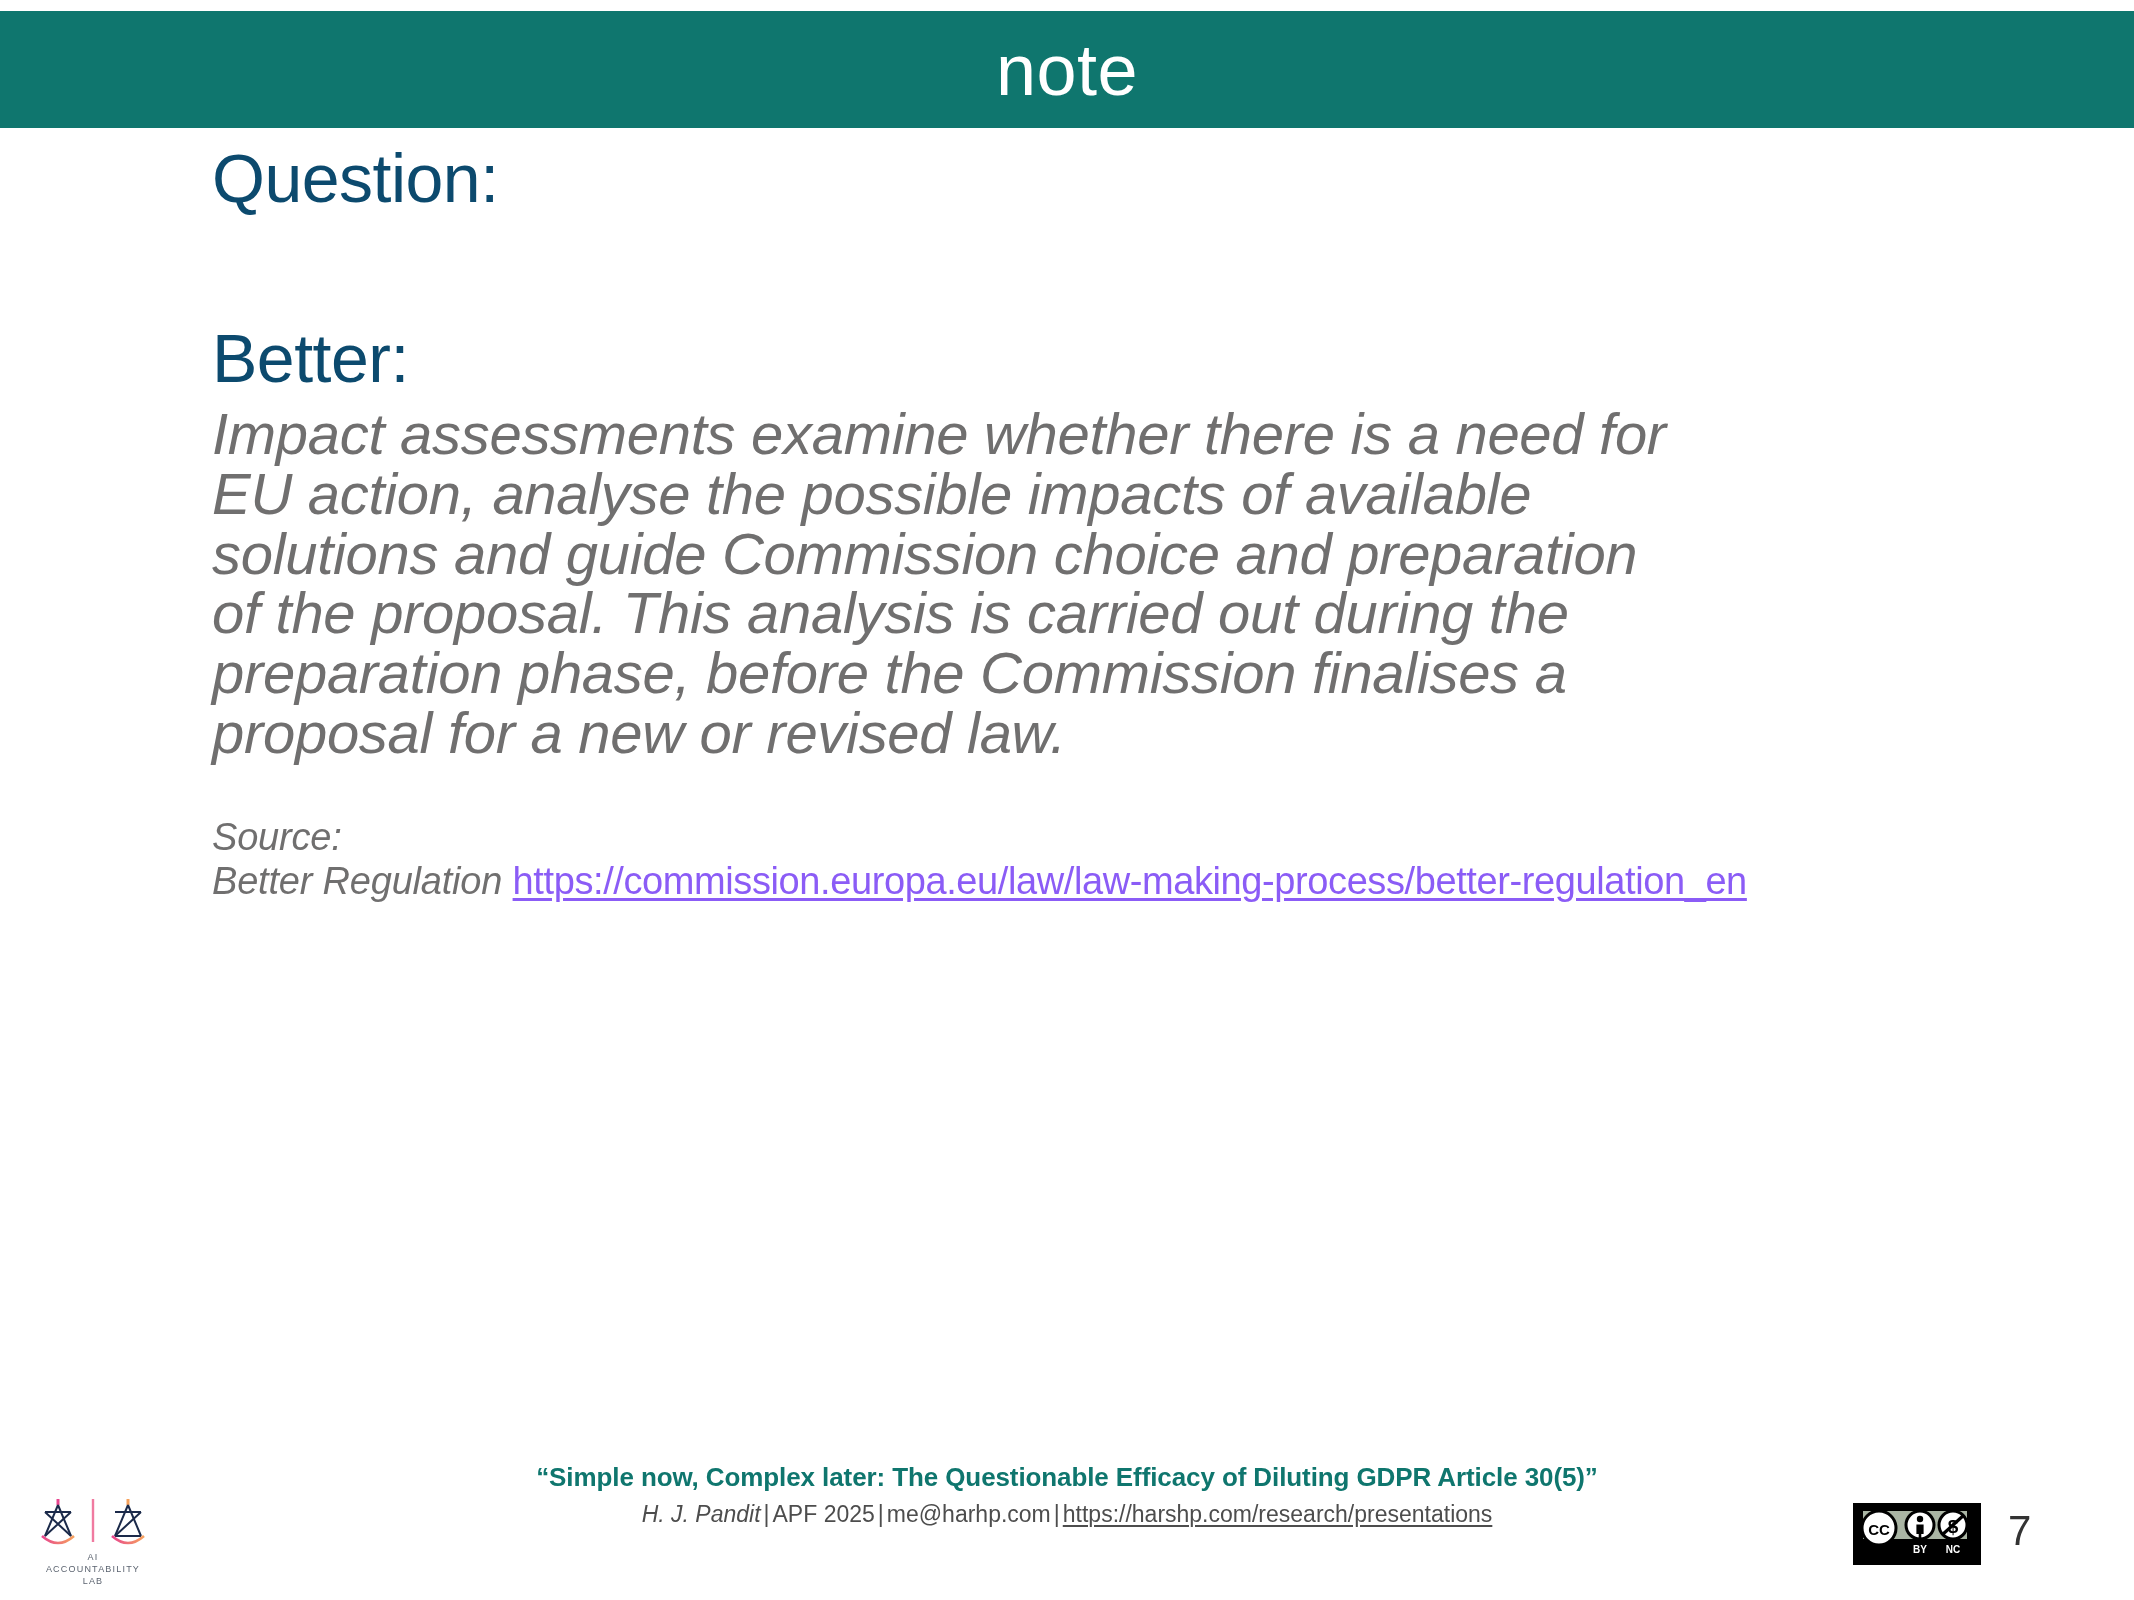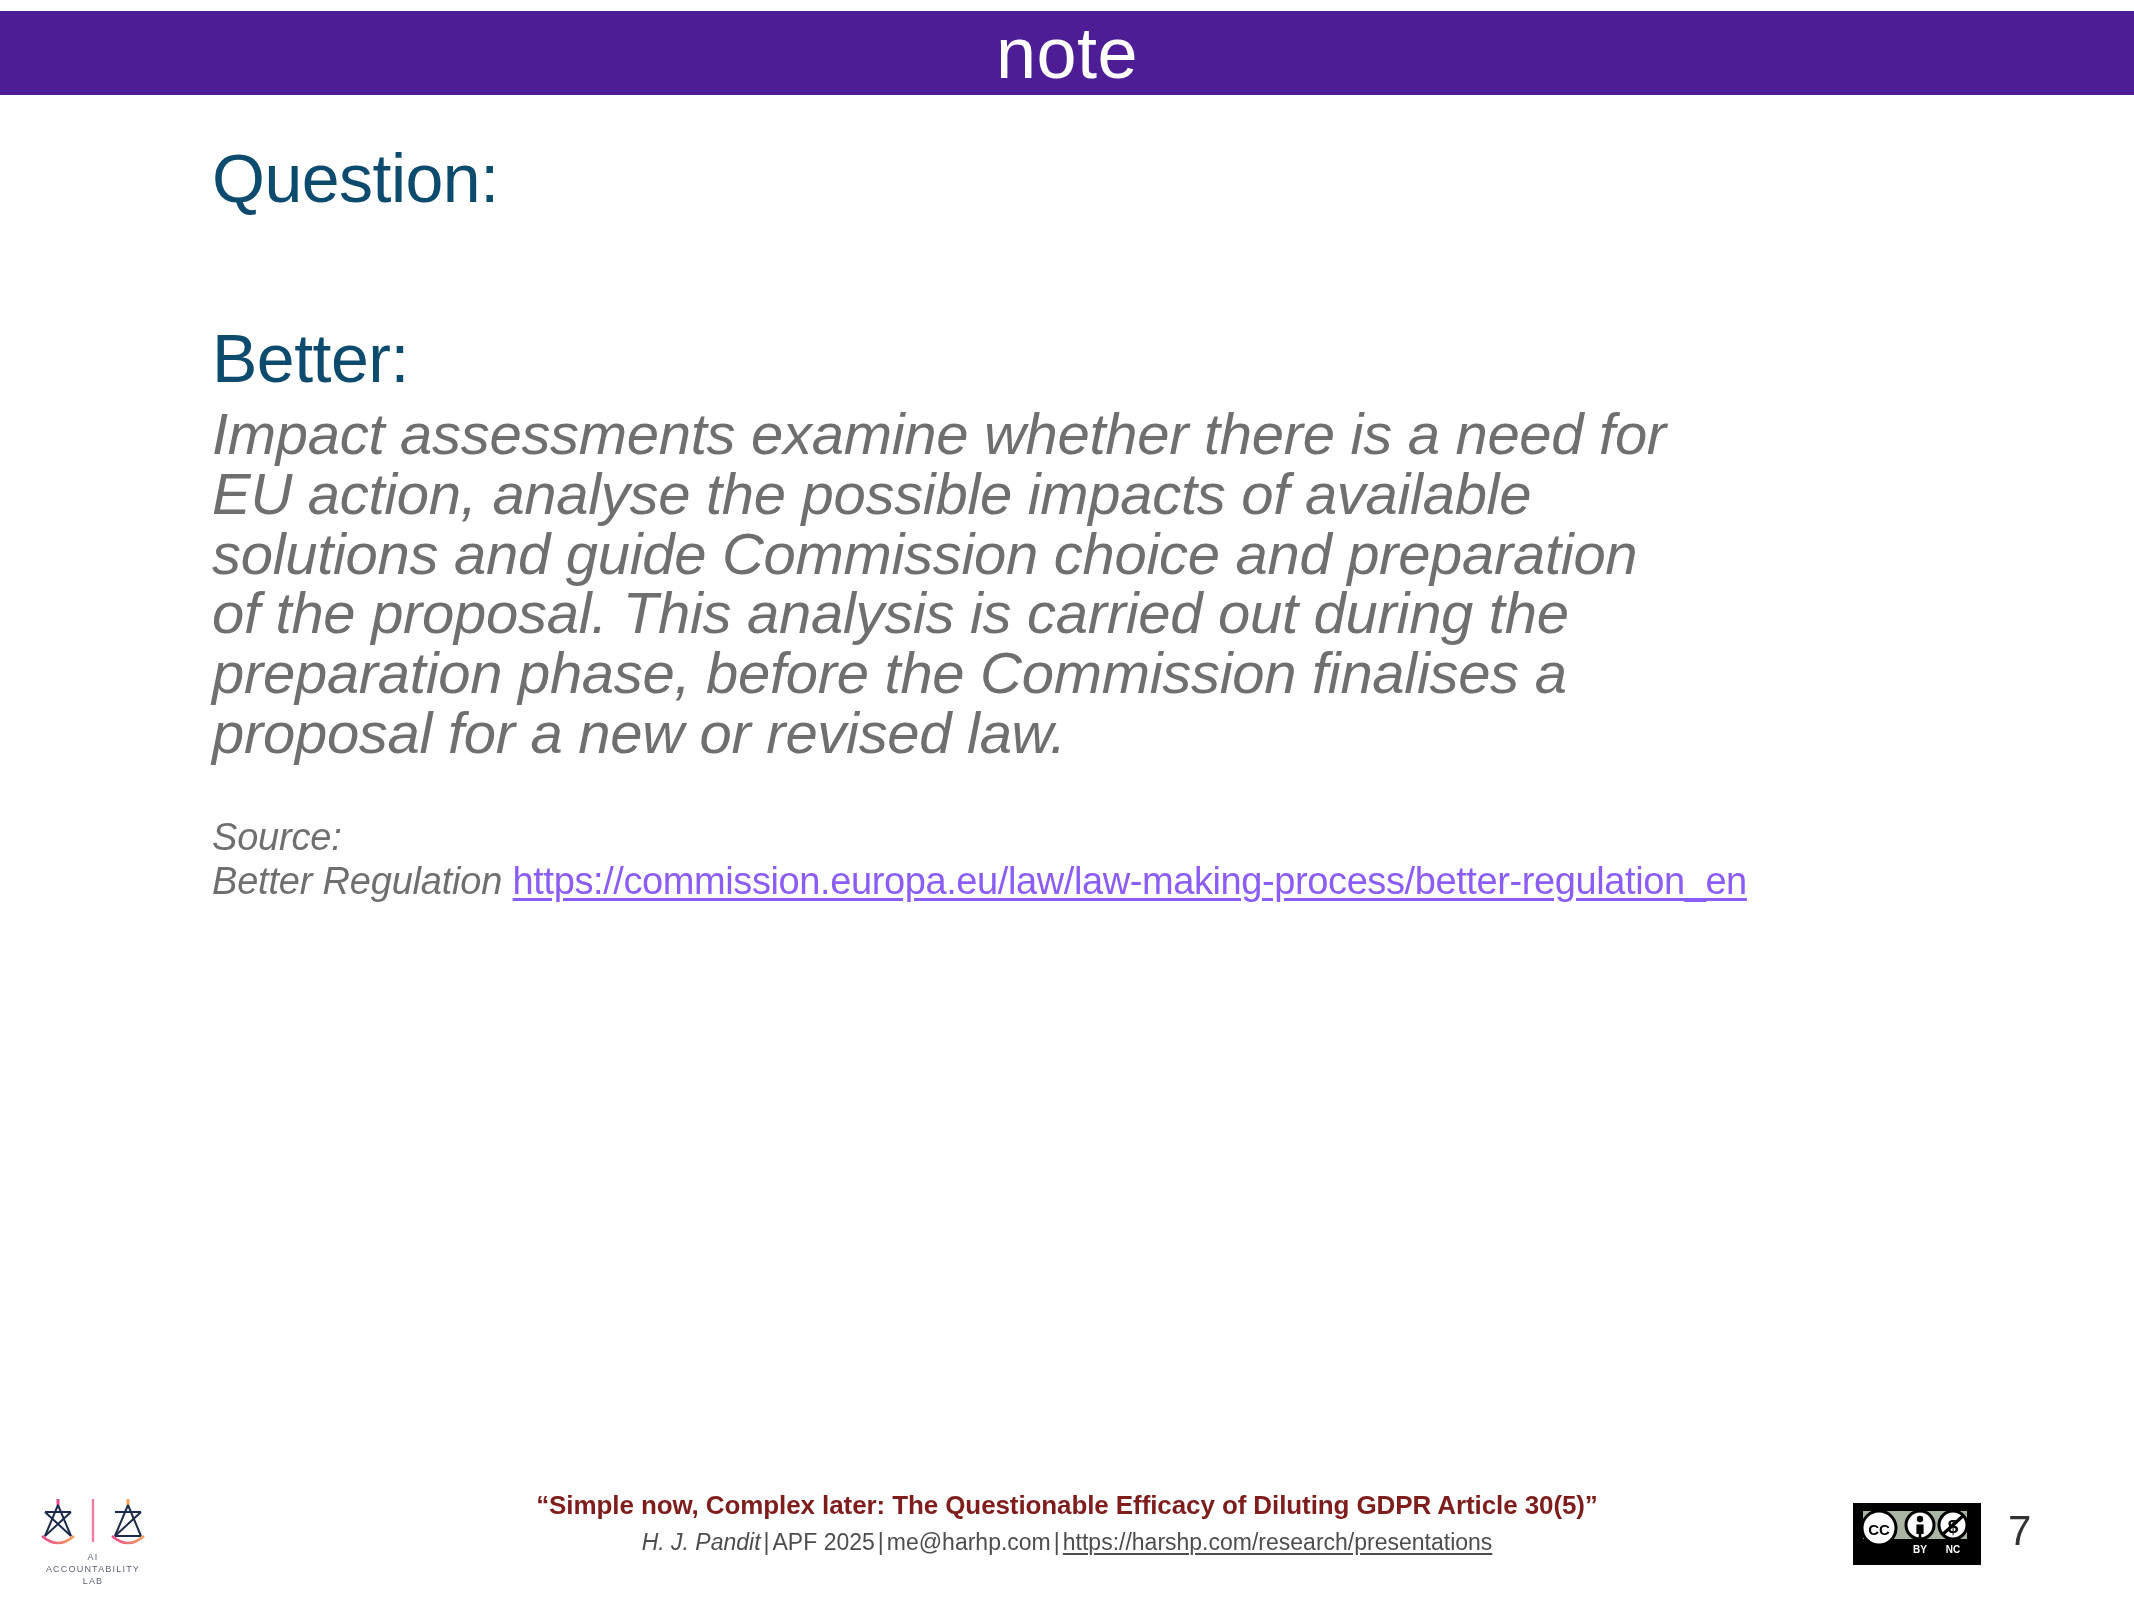--- a/index.html
+++ b/index.html
@@ -15,22 +15,22 @@
     font-family: "Liberation Sans", sans-serif;
     -webkit-font-smoothing: antialiased;
   }
 
   
   #header-band {
     position: absolute;
     left: 0;
     top: 11px;
     width: 2134px;
-    height: 84px;
-    background: #4c1d95;
+    height: 117px;
+    background: #0f766e;
     display: flex;
     align-items: center;
     justify-content: center;
   }
   #slide-title {
     color: #ffffff;
     font-size: 72px;
     font-weight: 400;
     letter-spacing: 0.5px;
     line-height: 1;
@@ -107,23 +107,22 @@
     right: 0;
     top: 1px;
     text-align: center;
     color: #4a4a4a;
   }
   #footer-title {
     font-size: 26px;
     font-weight: 700;
     letter-spacing: -0.1px;
     line-height: 1.3;
-    color: #7f1d1d;
-    white-space: nowrap;
-    margin-top: 28px;
+    color: #0f766e;
+    white-space: nowrap;
   }
   #footer-sub {
     margin-top: 6px;
     font-size: 23px;
     font-weight: 400;
     color: #4d4d4d;
     white-space: nowrap;
   }
   #footer-author { font-style: italic; }
   #footer-link {

